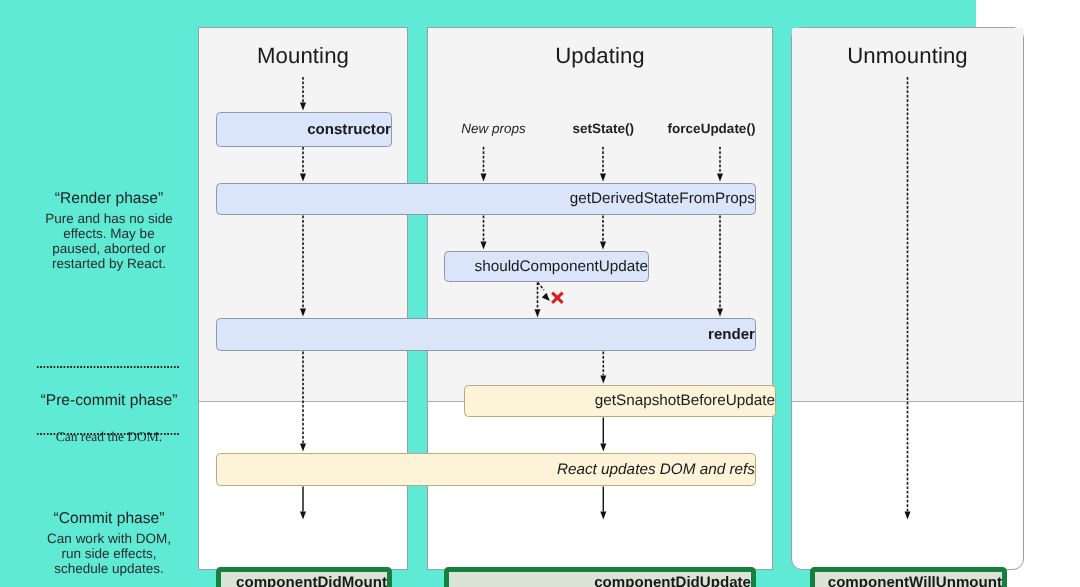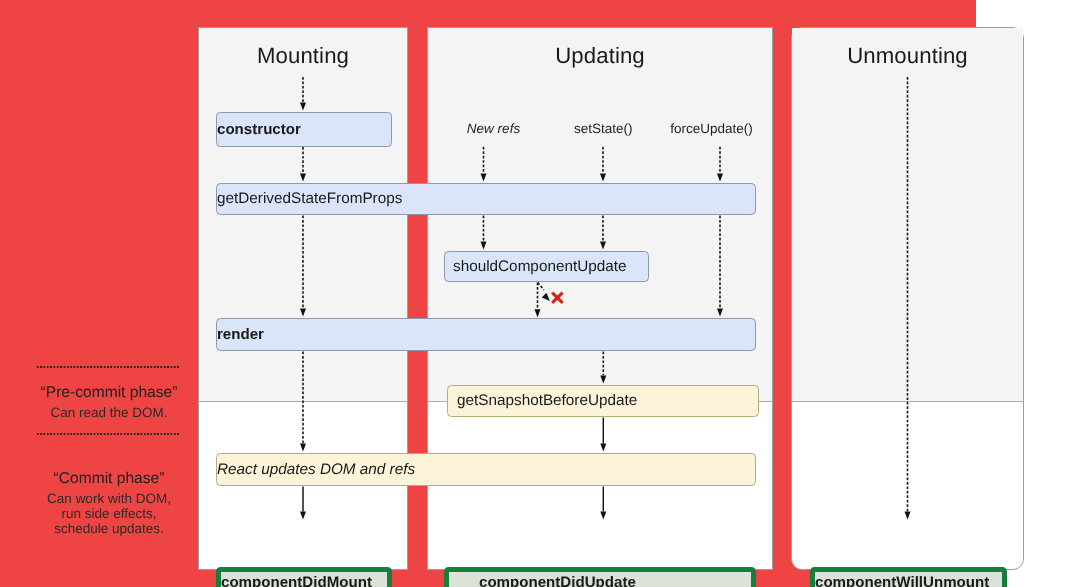--- a/index.html
+++ b/index.html
@@ -13,21 +13,21 @@
     height: 587px;
     overflow: hidden;
     font-family: "Liberation Sans", sans-serif;
     -webkit-font-smoothing: antialiased;
     text-rendering: geometricPrecision;
   }
   #stage {
     position: relative;
     width: 976px;
     height: 587px;
-    background: #ef4444;
+    background: #5eead4;
     will-change: transform;
     transform: translateZ(0);
   }
   .panel {
     position: absolute;
     box-sizing: border-box;
     border: 1px solid #9e9e9e;
     background: #ffffff;
   }
   .panel .grey {
@@ -45,21 +45,21 @@
     line-height: 22.2px;
     color: #1a1a1a;
     letter-spacing: 0.1px;
   }
   .node {
     position: absolute;
     box-sizing: border-box;
     border-radius: 4.5px;
     display: flex;
     align-items: center;
-    justify-content: flex-start;
+    justify-content: flex-end;
     text-align: center;
     color: #1a1a1a;
   }
   .node.blue { background: #dae5fa; border: 1px solid #8c98ab; }
   .node.yellow { background: #fcf3d9; border: 1px solid #b7ab7e; }
   .node.green { background: #dae3d6; border: 5px solid #15803d; margin-top: 46px; }
   .node .lbl { line-height: 1; font-size: 15.3px; }
   .node .lbl.bold { font-size: 15.1px; }
   .bold { font-weight: bold; }
   .ital { font-style: italic; }
@@ -81,21 +81,21 @@
     color: #2b2b2b;
   }
   .trigger {
     position: absolute;
     font-size: 13.5px;
     font-style: italic;
     color: #1f1f1f;
     white-space: nowrap;
     transform: translateX(-50%);
   }
-  .trigger.plain { font-style: normal; }
+  .trigger.plain { font-style: normal; font-weight: bold; }
   svg.overlay {
     position: absolute;
     left: 0; top: 0;
     width: 1080px; height: 587px;
     pointer-events: none;
   }
   .dotrule {
     background-image: radial-gradient(circle, #1a1a1a 0.85px, rgba(0,0,0,0) 1px);
     background-size: 3.35px 2px;
     background-repeat: repeat-x;
@@ -115,41 +115,50 @@
   <div class="panel" style="left:427px;top:27px;width:346px;height:543px;">
     <div class="grey" style="height:374px;"></div>
     <div class="col-title" style="top:17px;">Updating</div>
   </div>
 
   <div class="panel" style="left:791px;top:27px;width:233px;height:543px;border-radius:11px;">
     <div class="grey" style="height:374px;"></div>
     <div class="col-title" style="top:17px;">Unmounting</div>
   </div>
 
+  <div class="legend" style="position:absolute;left:10px;top:191px;width:198px;">
+    <div class="side-title" style="position:static;">“Render phase”</div>
+    <div class="side-desc" style="position:static;margin-top:4px;">
+      <div>Pure and has no side</div>
+      <div>effects. May be</div>
+      <div>paused, aborted or</div>
+      <div>restarted by React.</div>
+    </div>
+  </div>
 
   <div class="legend" style="position:absolute;left:10px;top:385px;width:198px;">
-    <div class="side-title" style="position:static;">“Pre-commit phase”</div>
-    <div class="side-desc" style="position:static;margin-top:4px;">
+    <div class="side-title" style="position:static;margin-top:8px;">“Pre-commit phase”</div>
+    <div class="side-desc" style="position:static;margin-top:20px;font-family:Liberation Serif, serif;">
       <div>Can read the DOM.</div>
     </div>
   </div>
 
   <div class="legend" style="position:absolute;left:10px;top:471px;width:198px;">
-    <div class="side-title" style="position:static;">“Commit phase”</div>
+    <div class="side-title" style="position:static;margin-top:40px;">“Commit phase”</div>
     <div class="side-desc" style="position:static;margin-top:4px;">
       <div>Can work with DOM,</div>
       <div>run side effects,</div>
       <div>schedule updates.</div>
     </div>
   </div>
 
   <div class="dotrule" style="position:absolute;left:36px;top:366px;width:143px;height:2px;"></div>
   <div class="dotrule" style="position:absolute;left:36px;top:433px;width:143px;height:2px;"></div>
 
-  <div class="trigger ital" style="left:493.5px;top:121px;">New refs</div>
+  <div class="trigger ital" style="left:493.5px;top:121px;">New props</div>
   <div class="trigger plain" style="left:603.2px;top:121px;">setState()</div>
   <div class="trigger plain" style="left:711.5px;top:121px;">forceUpdate()</div>
 
   <svg class="overlay" viewBox="0 0 1080 587">
     <defs>
       <g id="ah">
           <path d="M -3.0 -8.1 L 3.0 -8.1 L 0 0 Z"></path>
         </g>
       <g id="ahs">
           <path d="M -3.3 -8.2 L 3.3 -8.2 L 0 0 Z"></path>
@@ -210,21 +219,21 @@
   </div>
 
   <div class="node blue" style="left:444px;top:251px;width:205px;height:31px;padding-left:8px;">
     <span class="lbl">shouldComponentUpdate</span>
   </div>
 
   <div class="node blue" style="left:216px;top:318px;width:540px;height:33px;">
     <span class="lbl bold">render</span>
   </div>
 
-  <div class="node yellow" style="left:447px;top:385px;width:312px;height:32px;padding-left:9px;">
+  <div class="node yellow" style="left:464px;top:385px;width:312px;height:32px;padding-left:9px;">
     <span class="lbl">getSnapshotBeforeUpdate</span>
   </div>
 
   <div class="node yellow" style="left:216px;top:453px;width:540px;height:33px;">
     <span class="lbl ital">React updates DOM and refs</span>
   </div>
 
   <div class="node green" style="left:216px;top:521px;width:176px;height:32px;">
     <span class="lbl bold">componentDidMount</span>
   </div>

